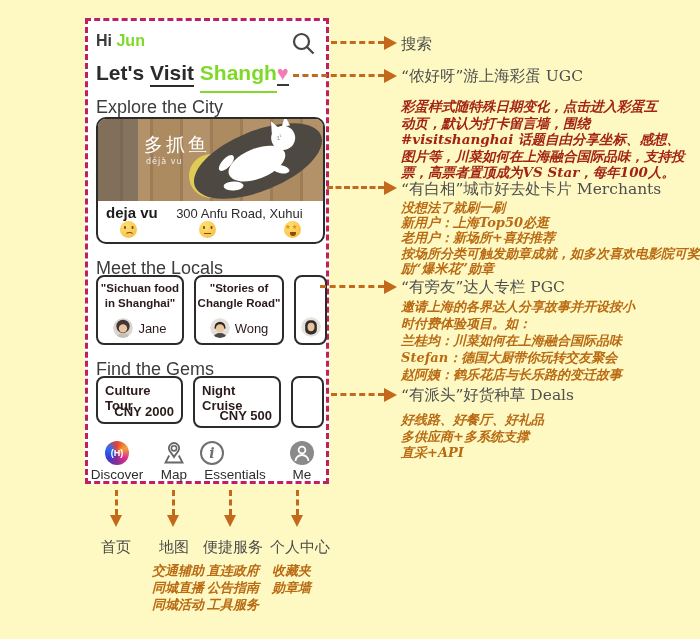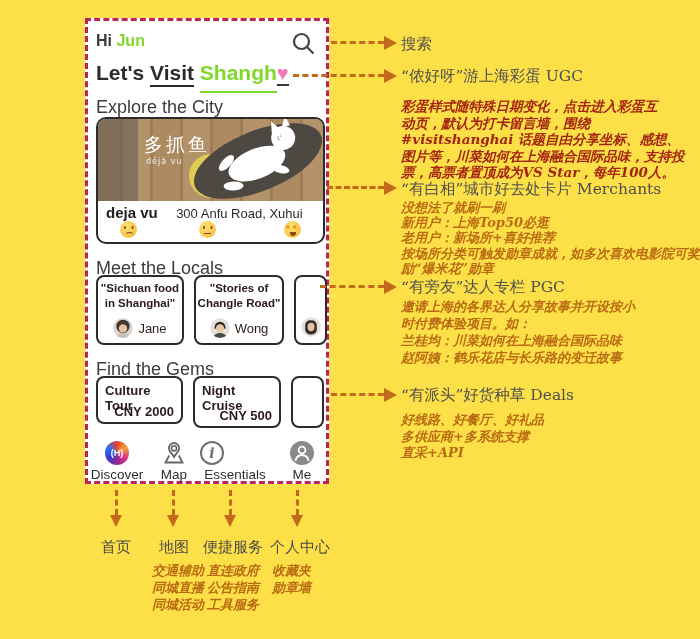--- a/index.html
+++ b/index.html
@@ -1,16 +1,16 @@
 <!DOCTYPE html>
 <html><head>
 <meta charset="utf-8">
 <style>
   html,body{margin:0;padding:0;background:#fff;}
-  .canvas{position:relative;width:700px;height:639px;background:#fde047;overflow:hidden;
+  .canvas{position:relative;width:700px;height:639px;background:#fef9c3;overflow:hidden;
           font-family:"Liberation Sans",sans-serif;color:#333;}
 
   
   .phone{position:absolute;left:85px;top:18px;width:244px;height:466px;
          border:3px dashed #BE2161;background:#fff;box-sizing:border-box;}
   .ph{position:absolute;}
 
   .greeting{left:8px;top:11px;font-size:16px;font-weight:bold;color:#3a3a3a;}
   .greeting .name{color:#7FD928;}
 
@@ -278,20 +278,21 @@
   </div>
 
   <div class="dash-h" style="left:320px;top:285px;width:64px;"></div>
   <div class="head-r" style="left:384px;top:280px;"></div>
   <div class="note-title" style="left:401px;top:277px;">“有旁友”达人专栏 PGC</div>
 
   <div class="note orange" style="left:401px;top:298px;line-height:17px;">
     <div>邀请上海的各界达人分享故事并开设按小</div>
     <div>时付费体验项目。如：</div>
     <div>兰桂均：川菜如何在上海融合国际品味</div>
+    <div>Stefan：德国大厨带你玩转交友聚会</div>
     <div>赵阿姨：鹤乐花店与长乐路的变迁故事</div>
   </div>
 
   <div class="dash-h" style="left:331px;top:393px;width:53px;"></div>
   <div class="head-r" style="left:384px;top:388px;"></div>
   <div class="note-title" style="left:401px;top:385px;">“有派头”好货种草 Deals</div>
 
   <div class="note orange" style="left:401px;top:412px;line-height:16.5px;">
     <div>好线路、好餐厅、好礼品</div>
     <div>多供应商+多系统支撑</div>

